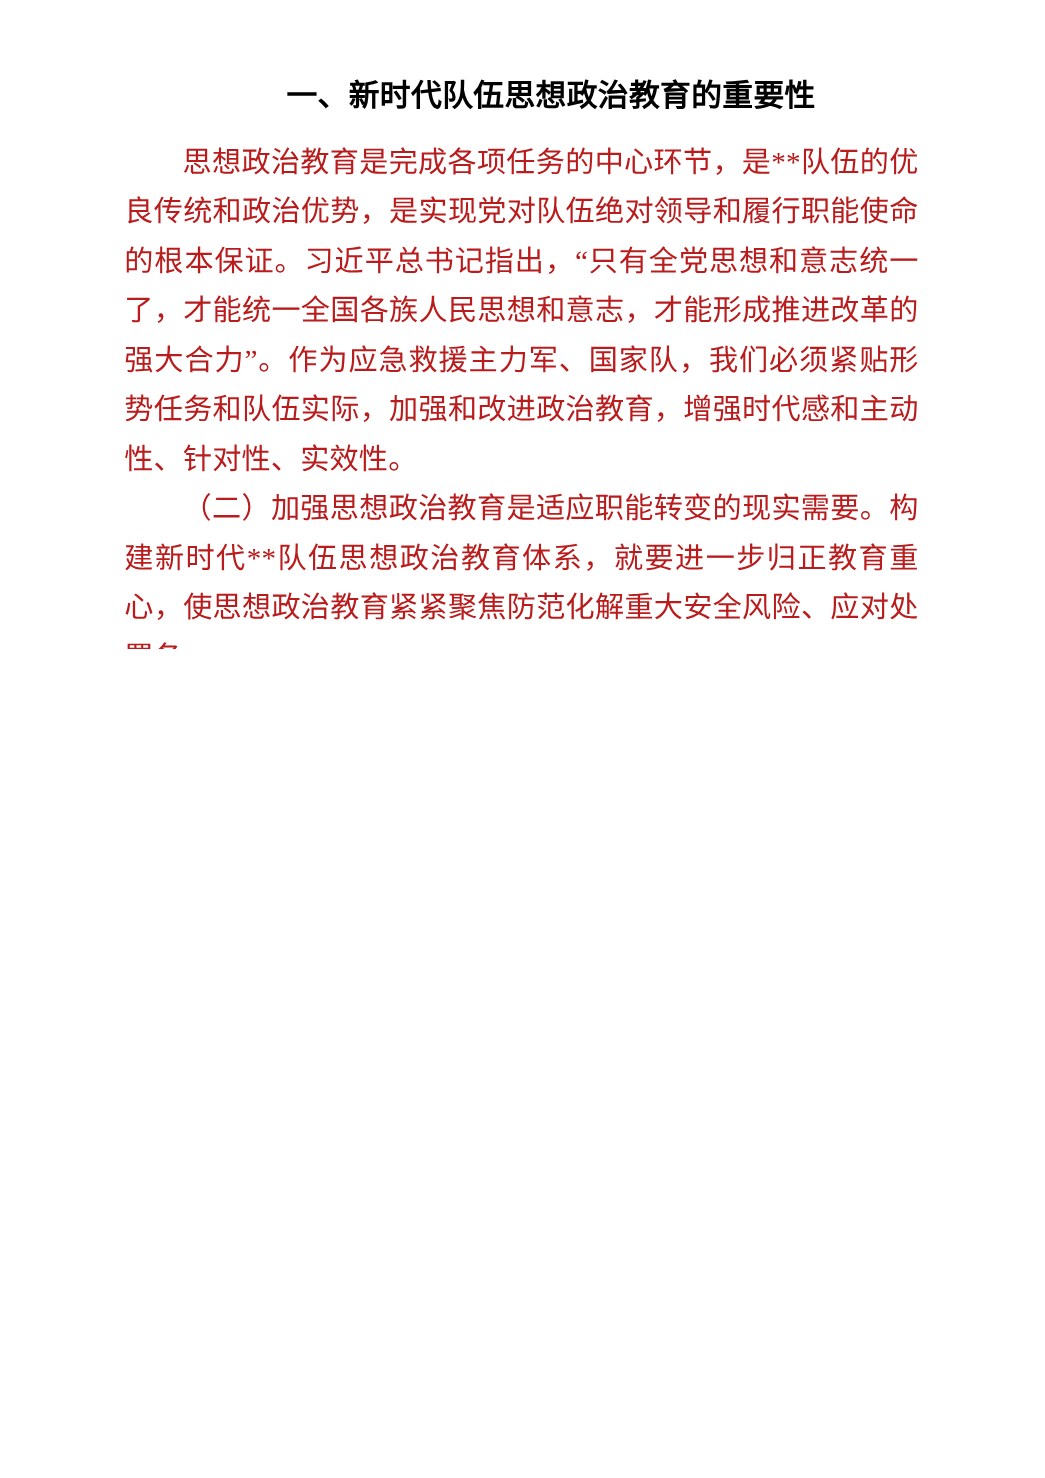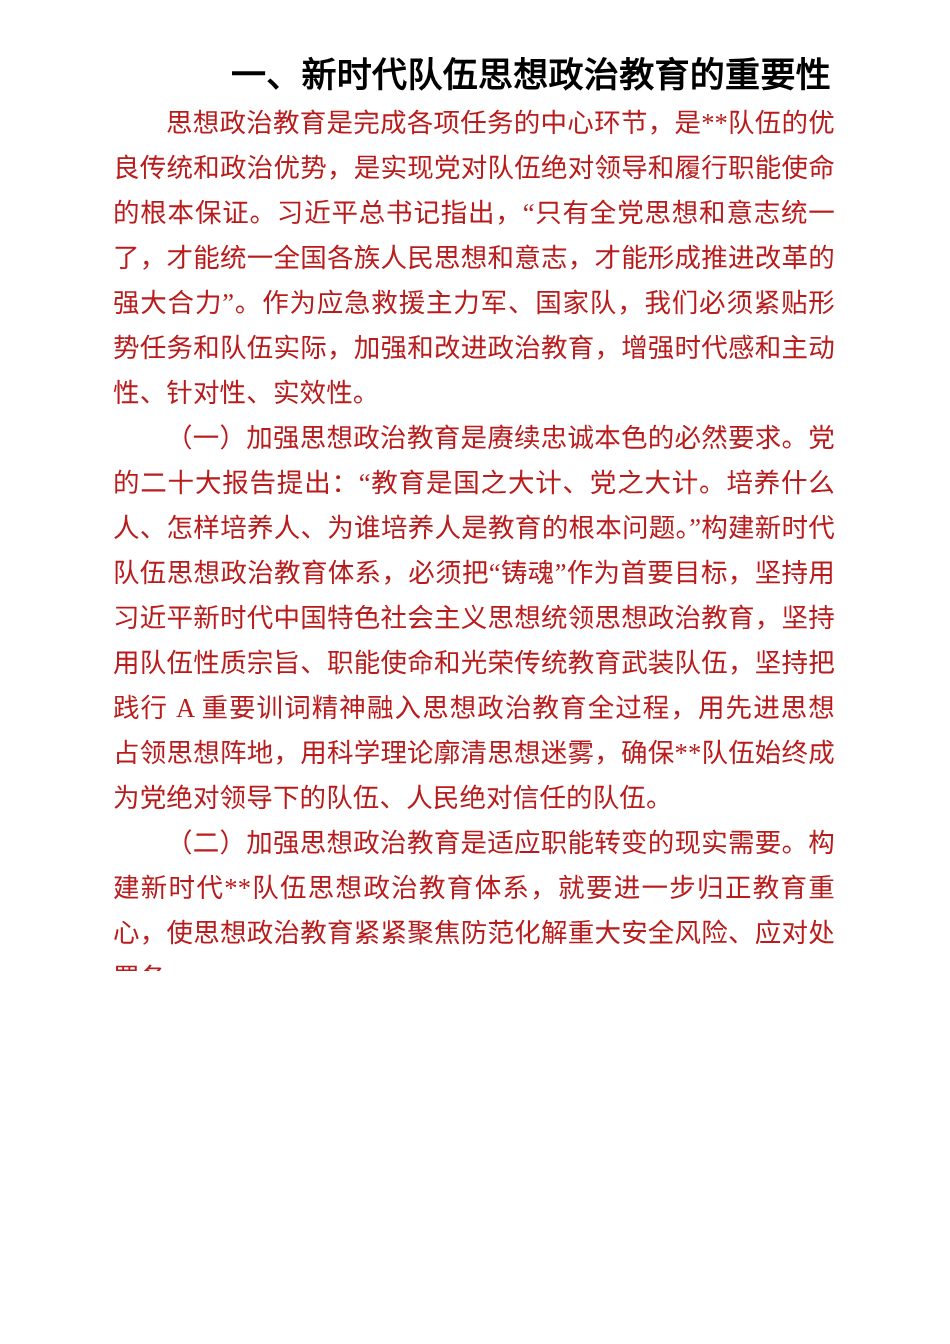--- a/index.html
+++ b/index.html
@@ -37,28 +37,28 @@
     font-size: 36.5px;
     line-height: 53px;
     text-align: center;
     letter-spacing: 0.2px;
     color: #000000;
     -webkit-font-smoothing: antialiased;
   }
 
   
   .section-heading {
-    margin: 4px;
+    margin: 16px;
     padding: 0;
     padding-top: 48px;
     font-family: "Liberation Sans", "DejaVu Sans", sans-serif;
     font-weight: 700;
-    font-size: 35px;
+    font-size: 28px;
     line-height: 45px;
-    text-align: right;
+    text-align: center;
     text-indent: 54px;
     letter-spacing: 0.3px;
     color: #000000;
   }
 
   
   .body-par {
     margin: 0;
     padding: 0;
     font-family: "Liberation Serif", "DejaVu Serif", serif;
@@ -91,18 +91,17 @@
 <body>
 
 <div class="page">
   <div class="page-body">
 
 
     <h2 class="section-heading">一、新时代队伍思想政治教育的重要性</h2>
 
     <p class="body-par first-par">思想政治教育是完成各项任务的中心环节，是**队伍的优良传统和政治优势，是实现党对队伍绝对领导和履行职能使命的根本保证。习近平总书记指出，“只有全党思想和意志统一了，才能统一全国各族人民思想和意志，才能形成推进改革的强大合力”。作为应急救援主力军、国家队，我们必须紧贴形势任务和队伍实际，加强和改进政治教育，增强时代感和主动性、针对性、实效性。</p>
 
-    <p class="body-par">（一）加强思想政治教育是赓续忠诚本色的必然要求。党的二十大报告提出：“教育是国之大计、党之大计。培养什么人、怎样培养人、为谁培养人是教育的根本问题。”构建新时代队伍思想政治教育体系，必须把“铸魂”作为首要目标，坚持用习近平新时代中国特色社会主义思想统领思想政治教育，坚持用队伍性质宗旨、职能使命和光荣传统教育武装队伍，坚持把践行 A 重要训词精神融入思想政治教育全过程，用先进思想占领思想阵地，用科学理论廓清思想迷雾，确保**队伍始终成为党绝对领导下的队伍、人民绝对信任的队伍。</p>
 
     <p class="body-par clipped">（二）加强思想政治教育是适应职能转变的现实需要。构建新时代**队伍思想政治教育体系，就要进一步归正教育重心，使思想政治教育紧紧聚焦防范化解重大安全风险、应对处置各</p>
 
   </div>
 </div>
 
 </body></html>

